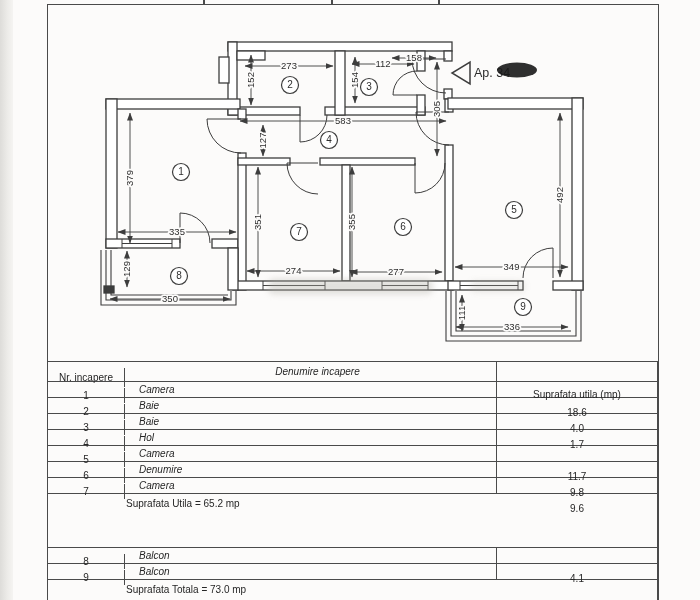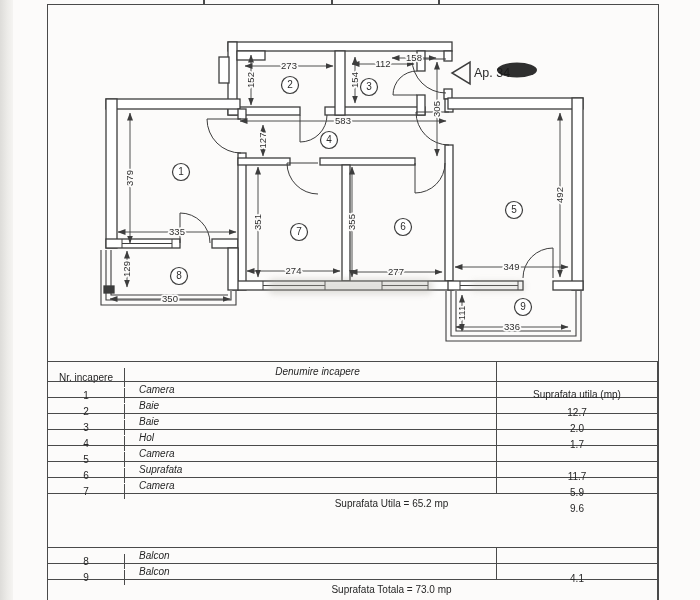--- a/index.html
+++ b/index.html
@@ -23,21 +23,21 @@
        border-left:1.2px solid #4a4a4a;border-right:1.2px solid #4a4a4a;background:#fcfbfa;}
   .t-row{display:flex;border-bottom:1.1px solid #4a4a4a;align-items:center;height:15px;}
   .t-row.hdr{height:19px;border-top:1.3px solid #4a4a4a;}
   .c1{width:76px;text-align:center;margin-top:12px;}
   .c2{width:372px;padding-left:14px;box-sizing:border-box;text-align:left;font-style:italic;}
   .c3{flex:1;text-align:center;}
   .c1,.c2{border-right:1.1px solid #4a4a4a;height:100%;display:flex;align-items:center;justify-content:center;}
   .c2{justify-content:flex-start;}
   .c3{height:100%;display:flex;align-items:center;justify-content:center;margin-top:46px;}
   .note{height:54px;border-bottom:1.1px solid #4a4a4a;box-sizing:border-box;
-        padding:4px 0 0 78px;text-align:center;}
+        padding:4px 0 0 78px;}
   .note.last{height:26px;border-bottom:none;}
 </style>
 </head>
 <body>
 
 <div class="scan-edge"></div>
 <div class="page"></div>
 <div class="page-frame"></div>
 <div class="sliver-tick" style="left:203px"></div>
 <div class="sliver-tick" style="left:331px"></div>
@@ -203,45 +203,45 @@
 <div class="tbl">
   <div class="t-row hdr">
     <div class="c1">Nr. incapere</div>
     <div class="c2" style="justify-content:center">Denumire incapere</div>
     <div class="c3">Suprafata utila (mp)</div>
   </div>
   <div id="mainRows">
       <div class="t-row">
         <div class="c1">1</div>
         <div class="c2">Camera</div>
-        <div class="c3">12.7</div>
+        <div class="c3">18.6</div>
       </div>
       <div class="t-row">
         <div class="c1">2</div>
         <div class="c2">Baie</div>
-        <div class="c3">2.0</div>
+        <div class="c3">4.0</div>
       </div>
       <div class="t-row">
         <div class="c1">3</div>
         <div class="c2">Baie</div>
         <div class="c3">1.7</div>
       </div>
       <div class="t-row">
         <div class="c1">4</div>
         <div class="c2">Hol</div>
       </div>
       <div class="t-row">
         <div class="c1">5</div>
         <div class="c2">Camera</div>
         <div class="c3">11.7</div>
       </div>
       <div class="t-row">
         <div class="c1">6</div>
-        <div class="c2">Suprafata</div>
-        <div class="c3">5.9</div>
+        <div class="c2">Denumire</div>
+        <div class="c3">9.8</div>
       </div>
       <div class="t-row">
         <div class="c1">7</div>
         <div class="c2">Camera</div>
         <div class="c3">9.6</div>
       </div>
     </div>
   <div class="note">Suprafata Utila  = 65.2 mp</div>
   <div id="balconyRows">
       <div class="t-row">

